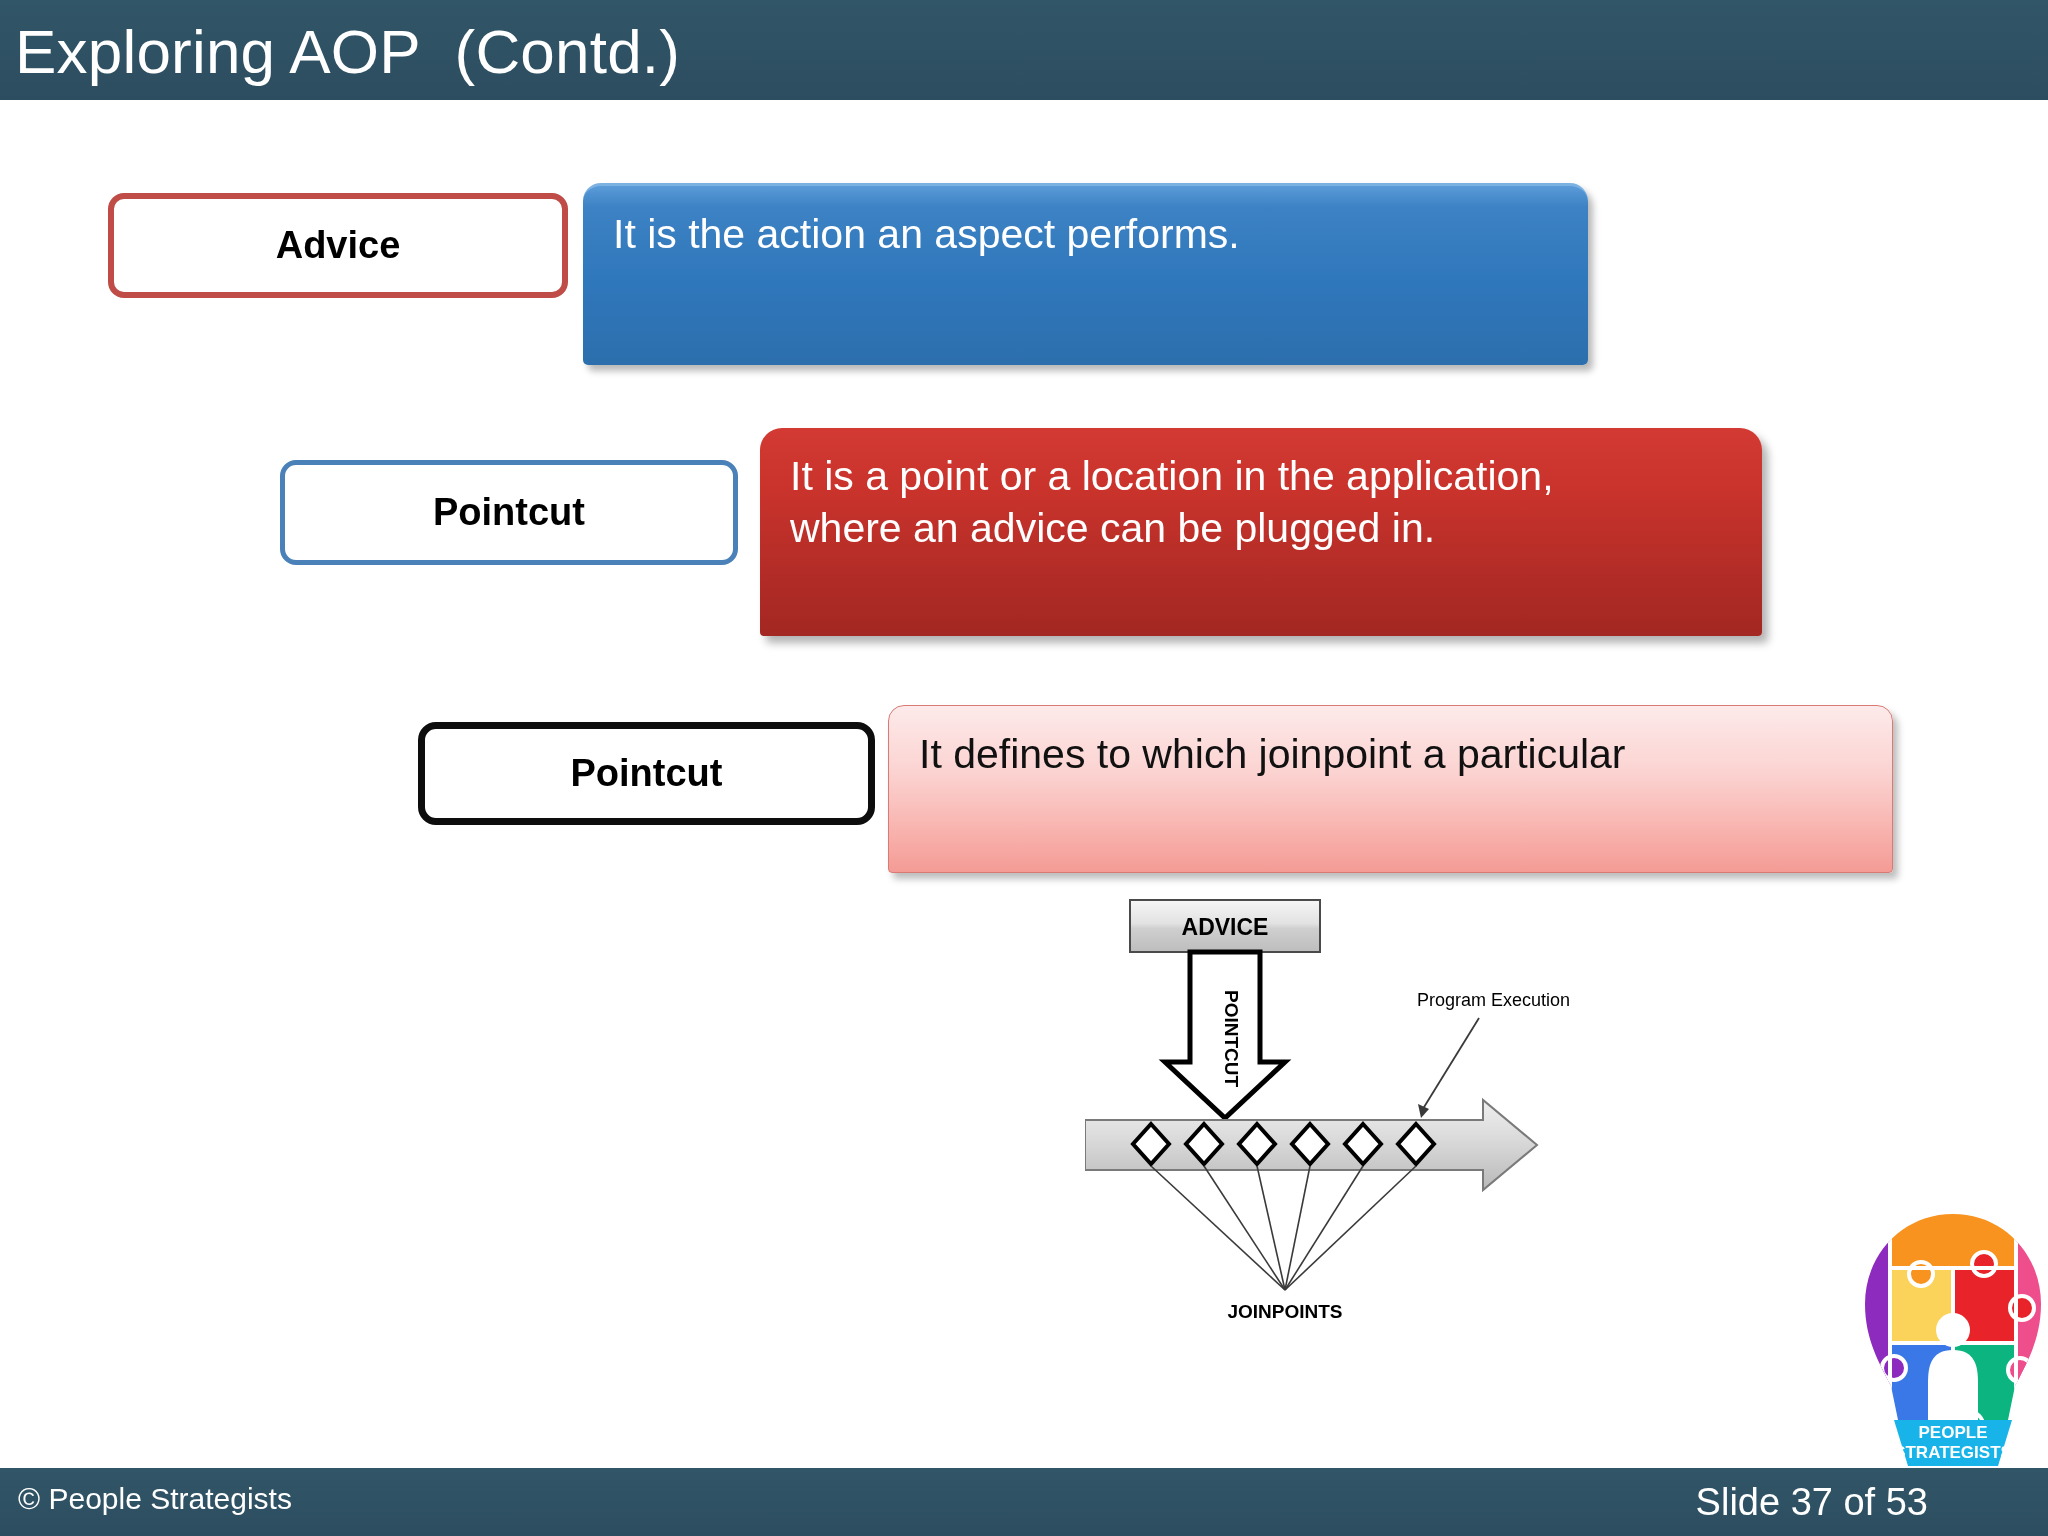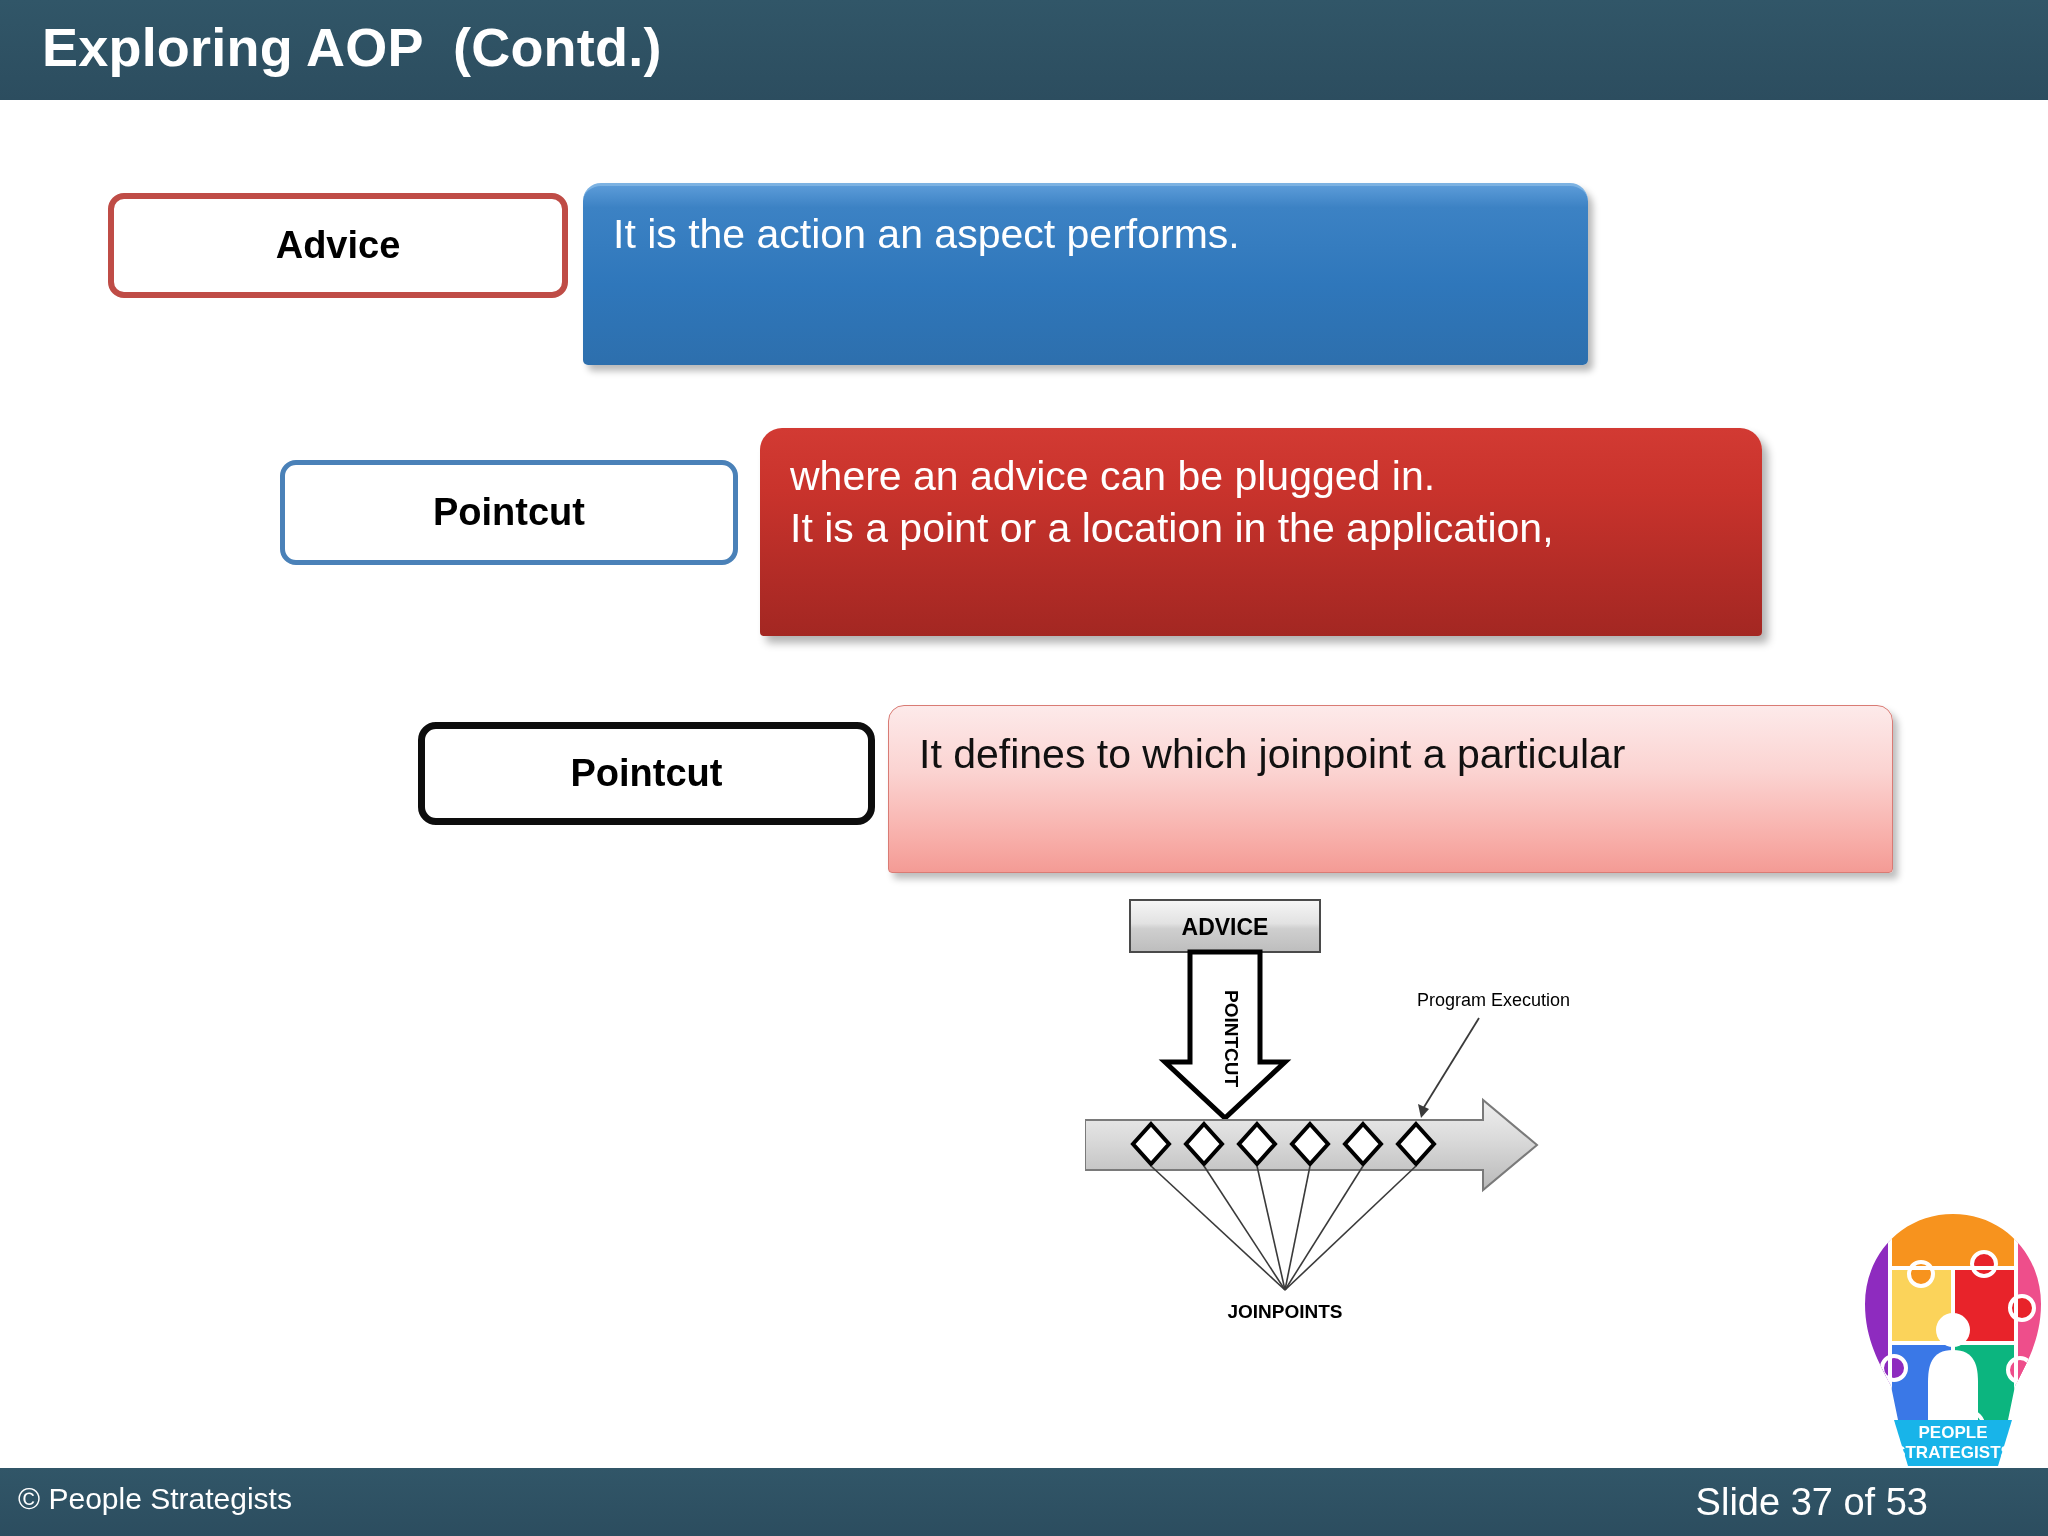--- a/index.html
+++ b/index.html
@@ -20,24 +20,24 @@
   .header-bar {
     position: absolute;
     left: 0; top: 0;
     width: 2048px;
     height: 100px;
     background: #2e5266;
     background: linear-gradient(180deg, #315668 0%, #2c4d5f 100%);
   }
   .header-title {
     position: absolute;
-    left: 42px;
+    left: 15px;
     top: 16px;
-    font-size: 54px;
-    font-weight: bold;
+    font-size: 62px;
+    font-weight: normal;
     color: #ffffff;
     letter-spacing: 0.2px;
     white-space: pre;
   }
 
   
   .label-box {
     position: absolute;
     background: #ffffff;
     display: flex;
@@ -171,22 +171,22 @@
 
 <div class="desc-box desc-blue">
   <span class="desc-line">It is the action an aspect performs.</span>
 </div>
 
 <div class="label-box label-joinpoint">
   <span>Pointcut</span>
 </div>
 
 <div class="desc-box desc-red">
+  <span class="desc-line">It is a point or a location in the application,</span>
   <span class="desc-line">where an advice can be plugged in.</span>
-  <span class="desc-line">It is a point or a location in the application,</span>
 </div>
 
 <div class="label-box label-pointcut">
   <span>Pointcut</span>
 </div>
 
 <div class="desc-box desc-pink">
   <span class="desc-line">It defines to which joinpoint a particular</span>
 </div>
 

